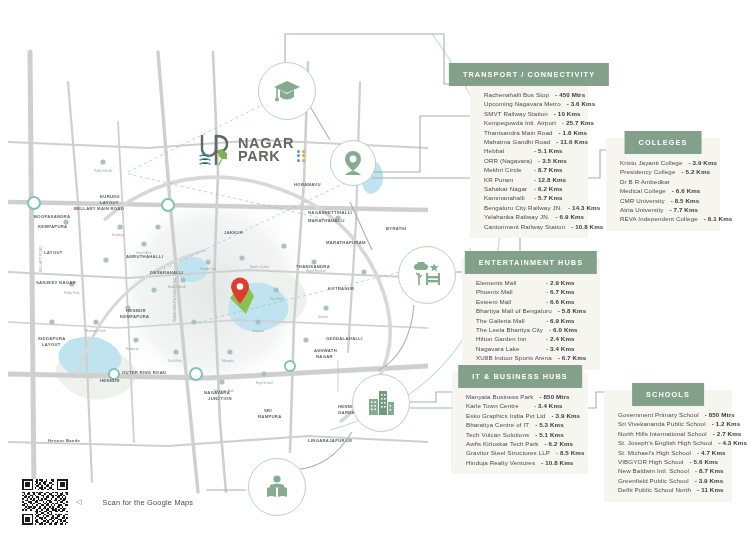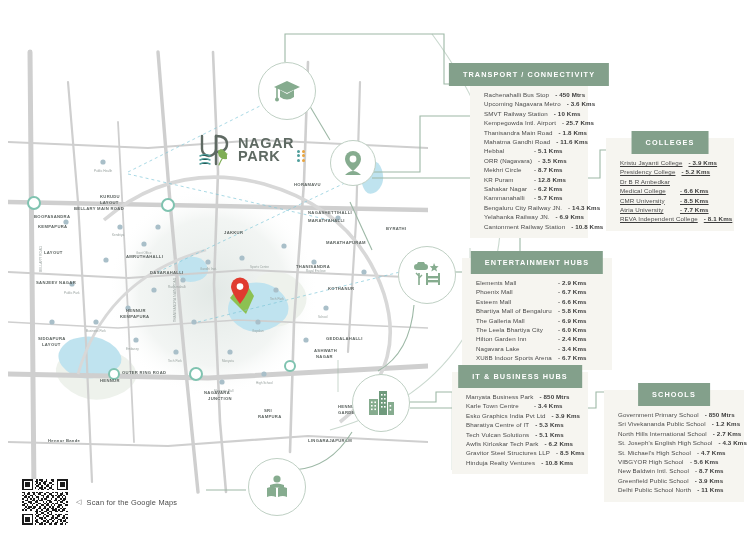--- a/index.html
+++ b/index.html
@@ -101,21 +101,21 @@
     letter-spacing:0.12px;
     white-space:nowrap;
   }
   .prow .nm{flex:1 1 auto;padding-right:6px;}
   .prow .ds{flex:0 0 auto;text-align:left;font-weight:700;color:#3a3a3a;width:40px;}
 
   
   .qr-wrap{position:absolute;left:22px;top:479px;display:flex;align-items:center;gap:8px;}
   .qr{width:46px;height:46px;}
   .qr-note{
-    display:flex;align-items:center;gap:5px;
+    display:flex;align-items:center;gap:21px;
     font-size:7.4px;color:#4a4a4a;letter-spacing:0.2px;
   }
   .qr-arrow{color:#6a6a6a;font-size:7px;}
 </style>
 </head>
 <body>
 
 <div class="page">
 
   <div class="loc-title">
@@ -475,21 +475,21 @@
           <span class="nm">Yelahanka Railway JN.</span>
           <span class="ds">- 6.9 Kms</span>
         </div>
       <div class="prow">
           <span class="nm">Cantonment Railway Station</span>
           <span class="ds">- 10.8 Kms</span>
         </div>
     </div>
   </div>
 
-  <div class="panel" style="left:606px;top:138px;width:128px;text-decoration:underline;">
+  <div class="panel" style="left:606px;top:138px;width:114px;">
     <div class="panel-head">COLLEGES</div>
     <div class="panel-rows">
       <div class="prow">
           <span class="nm">Kristu Jayanti College</span>
           <span class="ds">- 3.9 Kms</span>
         </div>
       <div class="prow">
           <span class="nm">Presidency College</span>
           <span class="ds">- 5.2 Kms</span>
         </div>
@@ -509,21 +509,21 @@
           <span class="nm">Atria University</span>
           <span class="ds">- 7.7 Kms</span>
         </div>
       <div class="prow">
           <span class="nm">REVA Independent College</span>
           <span class="ds">- 8.1 Kms</span>
         </div>
     </div>
   </div>
 
-  <div class="panel" style="left:462px;top:258px;width:150px;">
+  <div class="panel" style="left:462px;top:258px;width:138px;">
     <div class="panel-head">ENTERTAINMENT HUBS</div>
     <div class="panel-rows">
       <div class="prow">
           <span class="nm">Elements Mall</span>
           <span class="ds">- 2.9 Kms</span>
         </div>
       <div class="prow">
           <span class="nm">Phoenix Mall</span>
           <span class="ds">- 6.7 Kms</span>
         </div>
@@ -589,21 +589,21 @@
           <span class="nm">Gravitor Steel Structures LLP</span>
           <span class="ds">- 8.5 Kms</span>
         </div>
       <div class="prow">
           <span class="nm">Hinduja Realty Ventures</span>
           <span class="ds">- 10.8 Kms</span>
         </div>
     </div>
   </div>
 
-  <div class="panel" style="left:604px;top:390px;width:140px;">
+  <div class="panel" style="left:604px;top:390px;width:128px;">
     <div class="panel-head">SCHOOLS</div>
     <div class="panel-rows">
       <div class="prow">
           <span class="nm">Government Primary School</span>
           <span class="ds">- 850 Mtrs</span>
         </div>
       <div class="prow">
           <span class="nm">Sri Vivekananda Public School</span>
           <span class="ds">- 1.2 Kms</span>
         </div>

